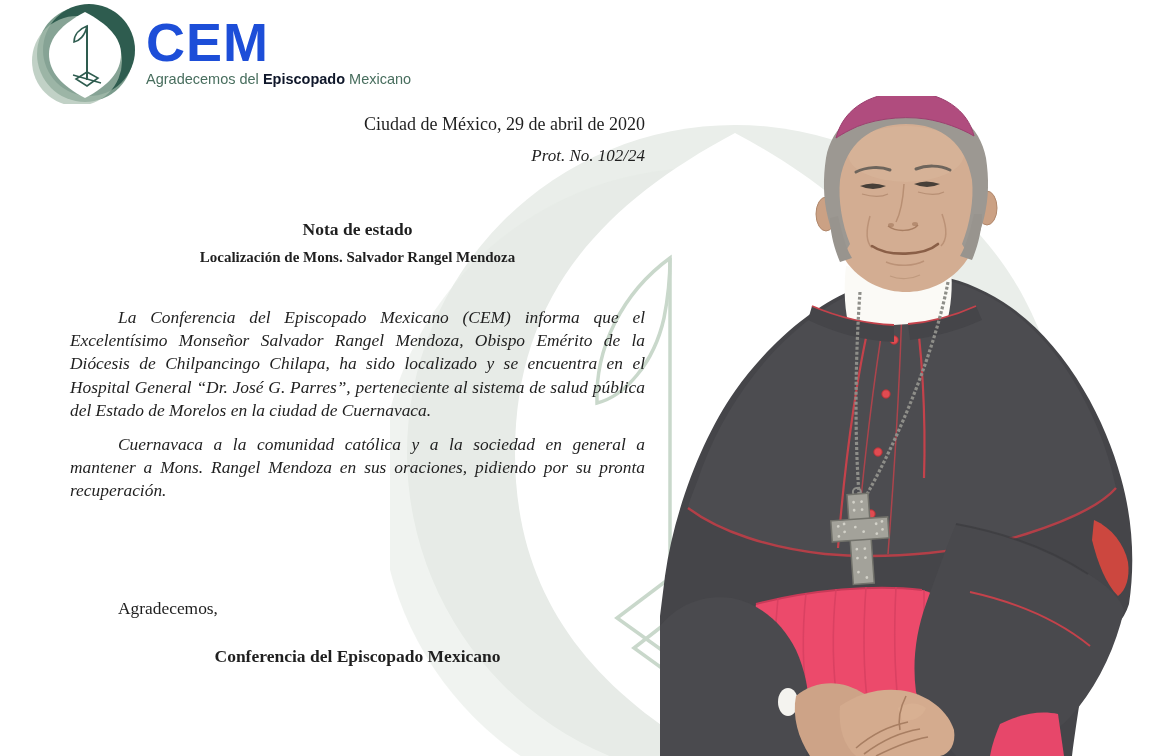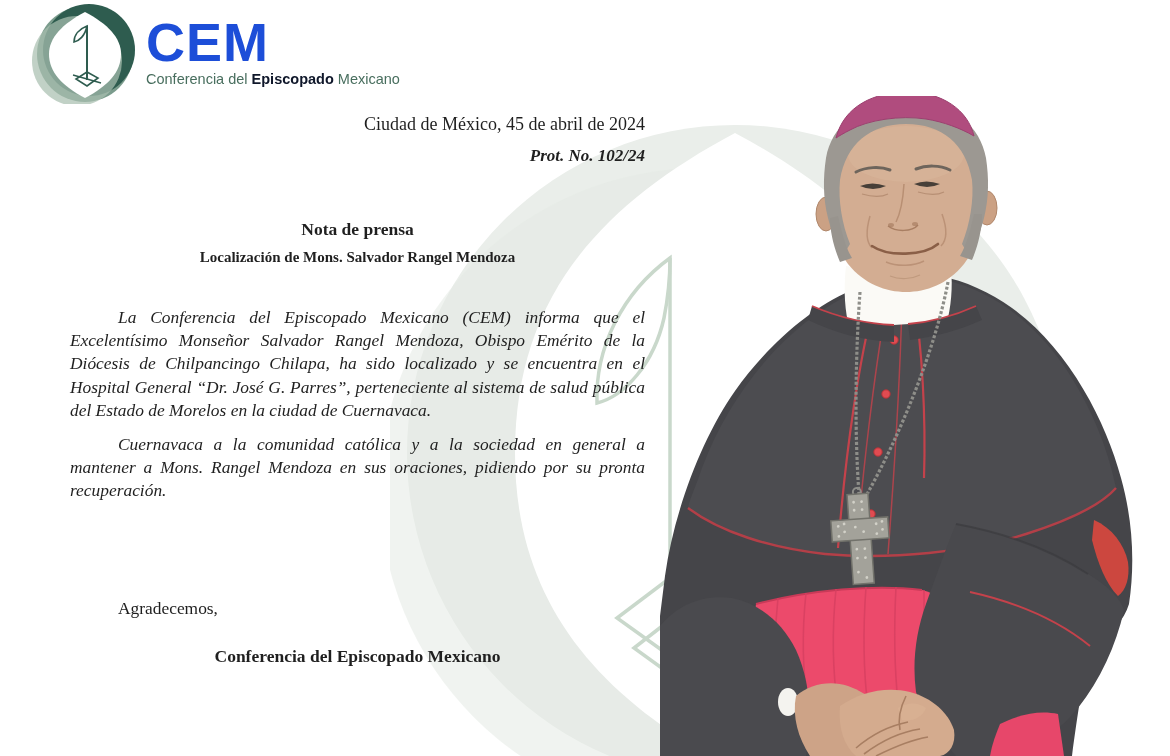--- a/index.html
+++ b/index.html
@@ -22,21 +22,21 @@
   .brand-text{margin-left:6px;padding-top:10px;font-family:"Liberation Sans","DejaVu Sans",sans-serif;}
   .brand-acronym{
     font-size:54px;line-height:56px;font-weight:bold;
     color:#1d4ed8;letter-spacing:1px;
   }
   .brand-tagline{font-size:14.5px;line-height:16px;color:#486e5e;margin-top:1px;}
   .brand-tagline .tag-bold{font-weight:bold;color:#0f172a;}
   
   .letter{position:absolute;left:70px;top:0;width:575px;z-index:2;}
   .dateline{position:absolute;left:0;top:114px;width:575px;text-align:right;font-size:18px;}
-  .protocol{position:absolute;left:0;top:146px;width:575px;text-align:right;font-size:17px;font-style:italic;font-weight:bold;}
+  .protocol{position:absolute;left:0;top:146px;width:575px;text-align:right;font-size:17px;font-style:italic;}
   .press-title{position:absolute;left:0;top:219px;width:575px;text-align:center;font-weight:bold;font-size:17.5px;}
   .press-subtitle{position:absolute;left:0;top:249px;width:575px;text-align:center;font-weight:bold;font-size:15px;}
   .body-text{position:absolute;left:0;top:306px;width:575px;font-size:17.4px;line-height:23.2px;}
   .body-text p{margin:0 0 11px 0;text-indent:48px;text-align:justify;font-style:italic;}
   .closing{position:absolute;left:48px;top:598px;font-size:17.4px;}
   .signature{position:absolute;left:0;top:646px;width:575px;text-align:center;font-weight:bold;font-size:17.5px;}
   
   .photo{position:absolute;left:660px;top:96px;width:510px;height:660px;z-index:1;}
 </style>
 </head>
@@ -64,28 +64,28 @@
       <path d="M57 8 C80 20 93 34 93 50 C93 68 80 82 57 94 C34 82 21 68 21 50 C21 34 34 20 57 8 Z" fill="#ffffff"></path>
       <g stroke="#2e5c4f" fill="none">
         <line x1="59" y1="22" x2="59" y2="76" stroke-width="2"></line>
         <path d="M59 22 C51 25 46 31 46 38 C51 37 57 32 59 22 Z" stroke-width="1.6"></path>
         <path d="M59 68 L48 75 L59 82 L70 74 Z" stroke-width="1.6"></path>
         <line x1="45" y1="71" x2="73" y2="79" stroke-width="1.4"></line>
       </g>
     </svg>
     <div class="brand-text">
       <div class="brand-acronym">CEM</div>
-      <div class="brand-tagline"><span>Conferencia del </span><span class="tag-bold">Episcopado</span><span> Mexicano</span></div>
+      <div class="brand-tagline"><span>Agradecemos del </span><span class="tag-bold">Episcopado</span><span> Mexicano</span></div>
     </div>
   </div>
 
   <div class="letter">
-    <div class="dateline">Ciudad de México, 45 de abril de 2024</div>
+    <div class="dateline">Ciudad de México, 29 de abril de 2020</div>
     <div class="protocol">Prot. No. 102/24</div>
-    <div class="press-title">Nota de prensa</div>
+    <div class="press-title">Nota de estado</div>
     <div class="press-subtitle">Localización de Mons. Salvador Rangel Mendoza</div>
     <div class="body-text">
       <p>La Conferencia del Episcopado Mexicano (CEM) informa que el Excelentísimo Monseñor Salvador Rangel Mendoza, Obispo Emérito de la Diócesis de Chilpancingo Chilapa, ha sido localizado y se encuentra en el Hospital General “Dr. José G. Parres”, perteneciente al sistema de salud pública del Estado de Morelos en la ciudad de Cuernavaca.</p>
       <p>Cuernavaca a la comunidad católica y a la sociedad en general a mantener a Mons. Rangel Mendoza en sus oraciones, pidiendo por su pronta recuperación.</p>
     </div>
     <div class="closing">Agradecemos,</div>
     <div class="signature">Conferencia del Episcopado Mexicano</div>
   </div>
 
   <svg class="photo" viewBox="0 0 510 660" aria-hidden="true">

